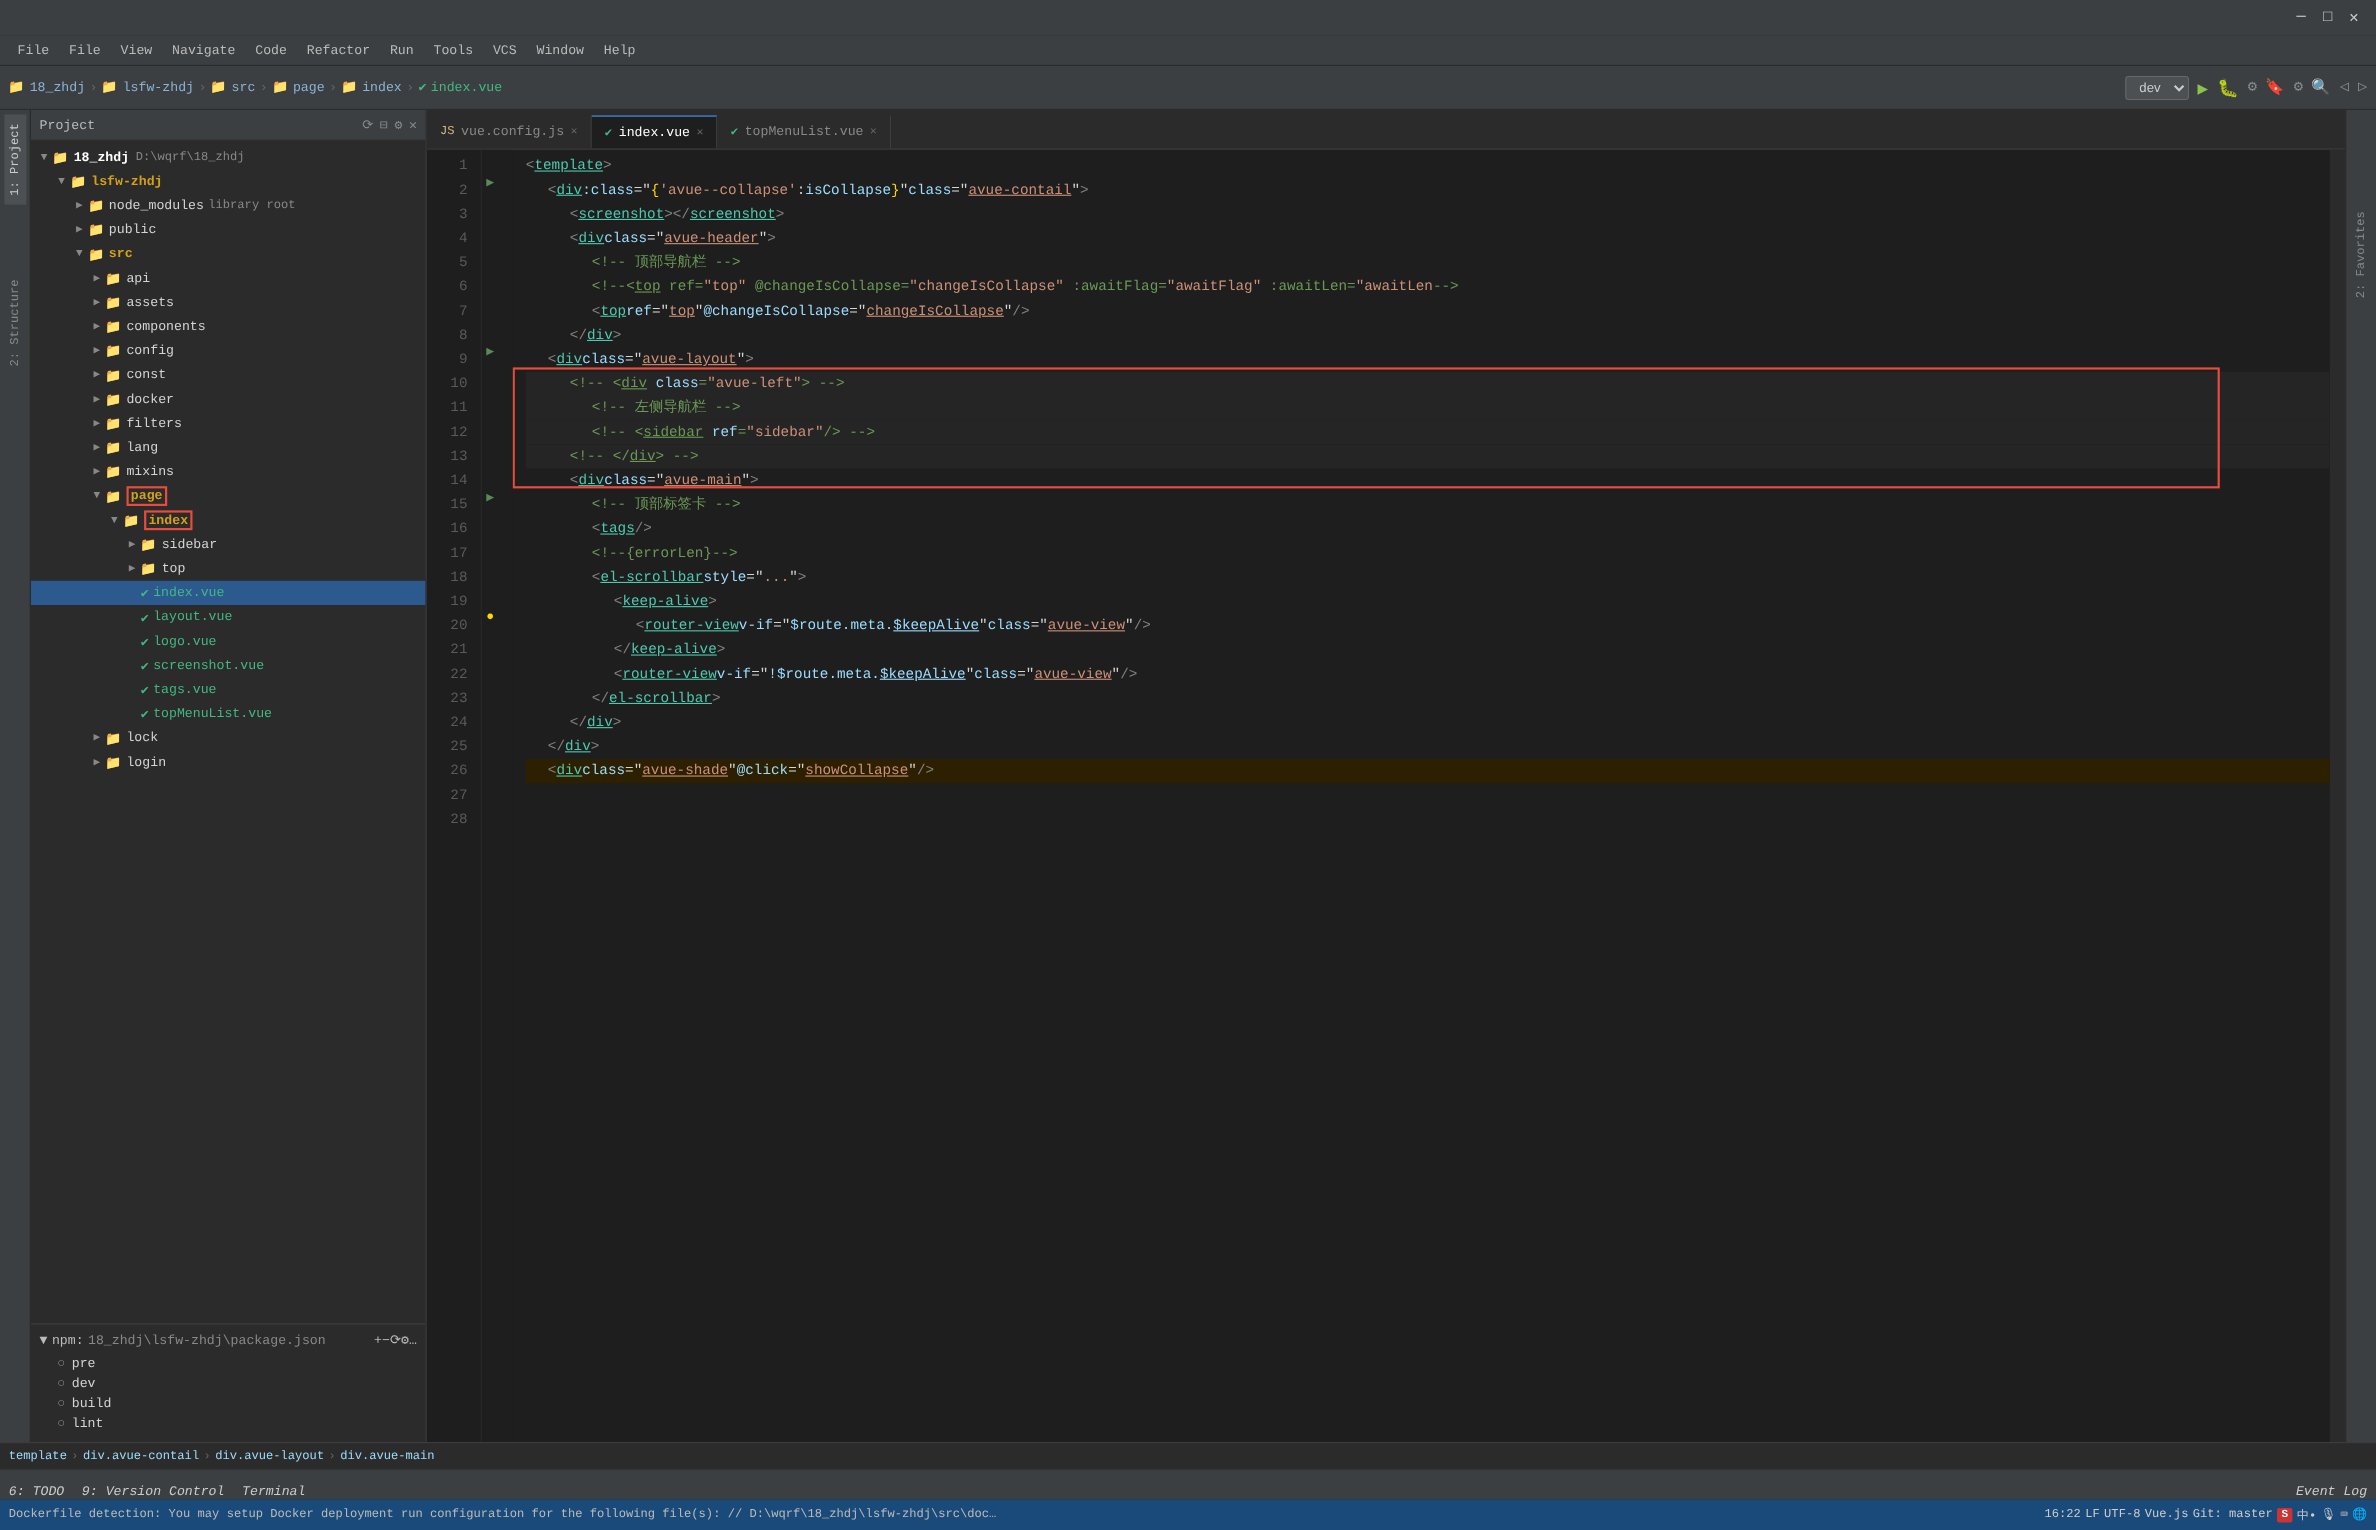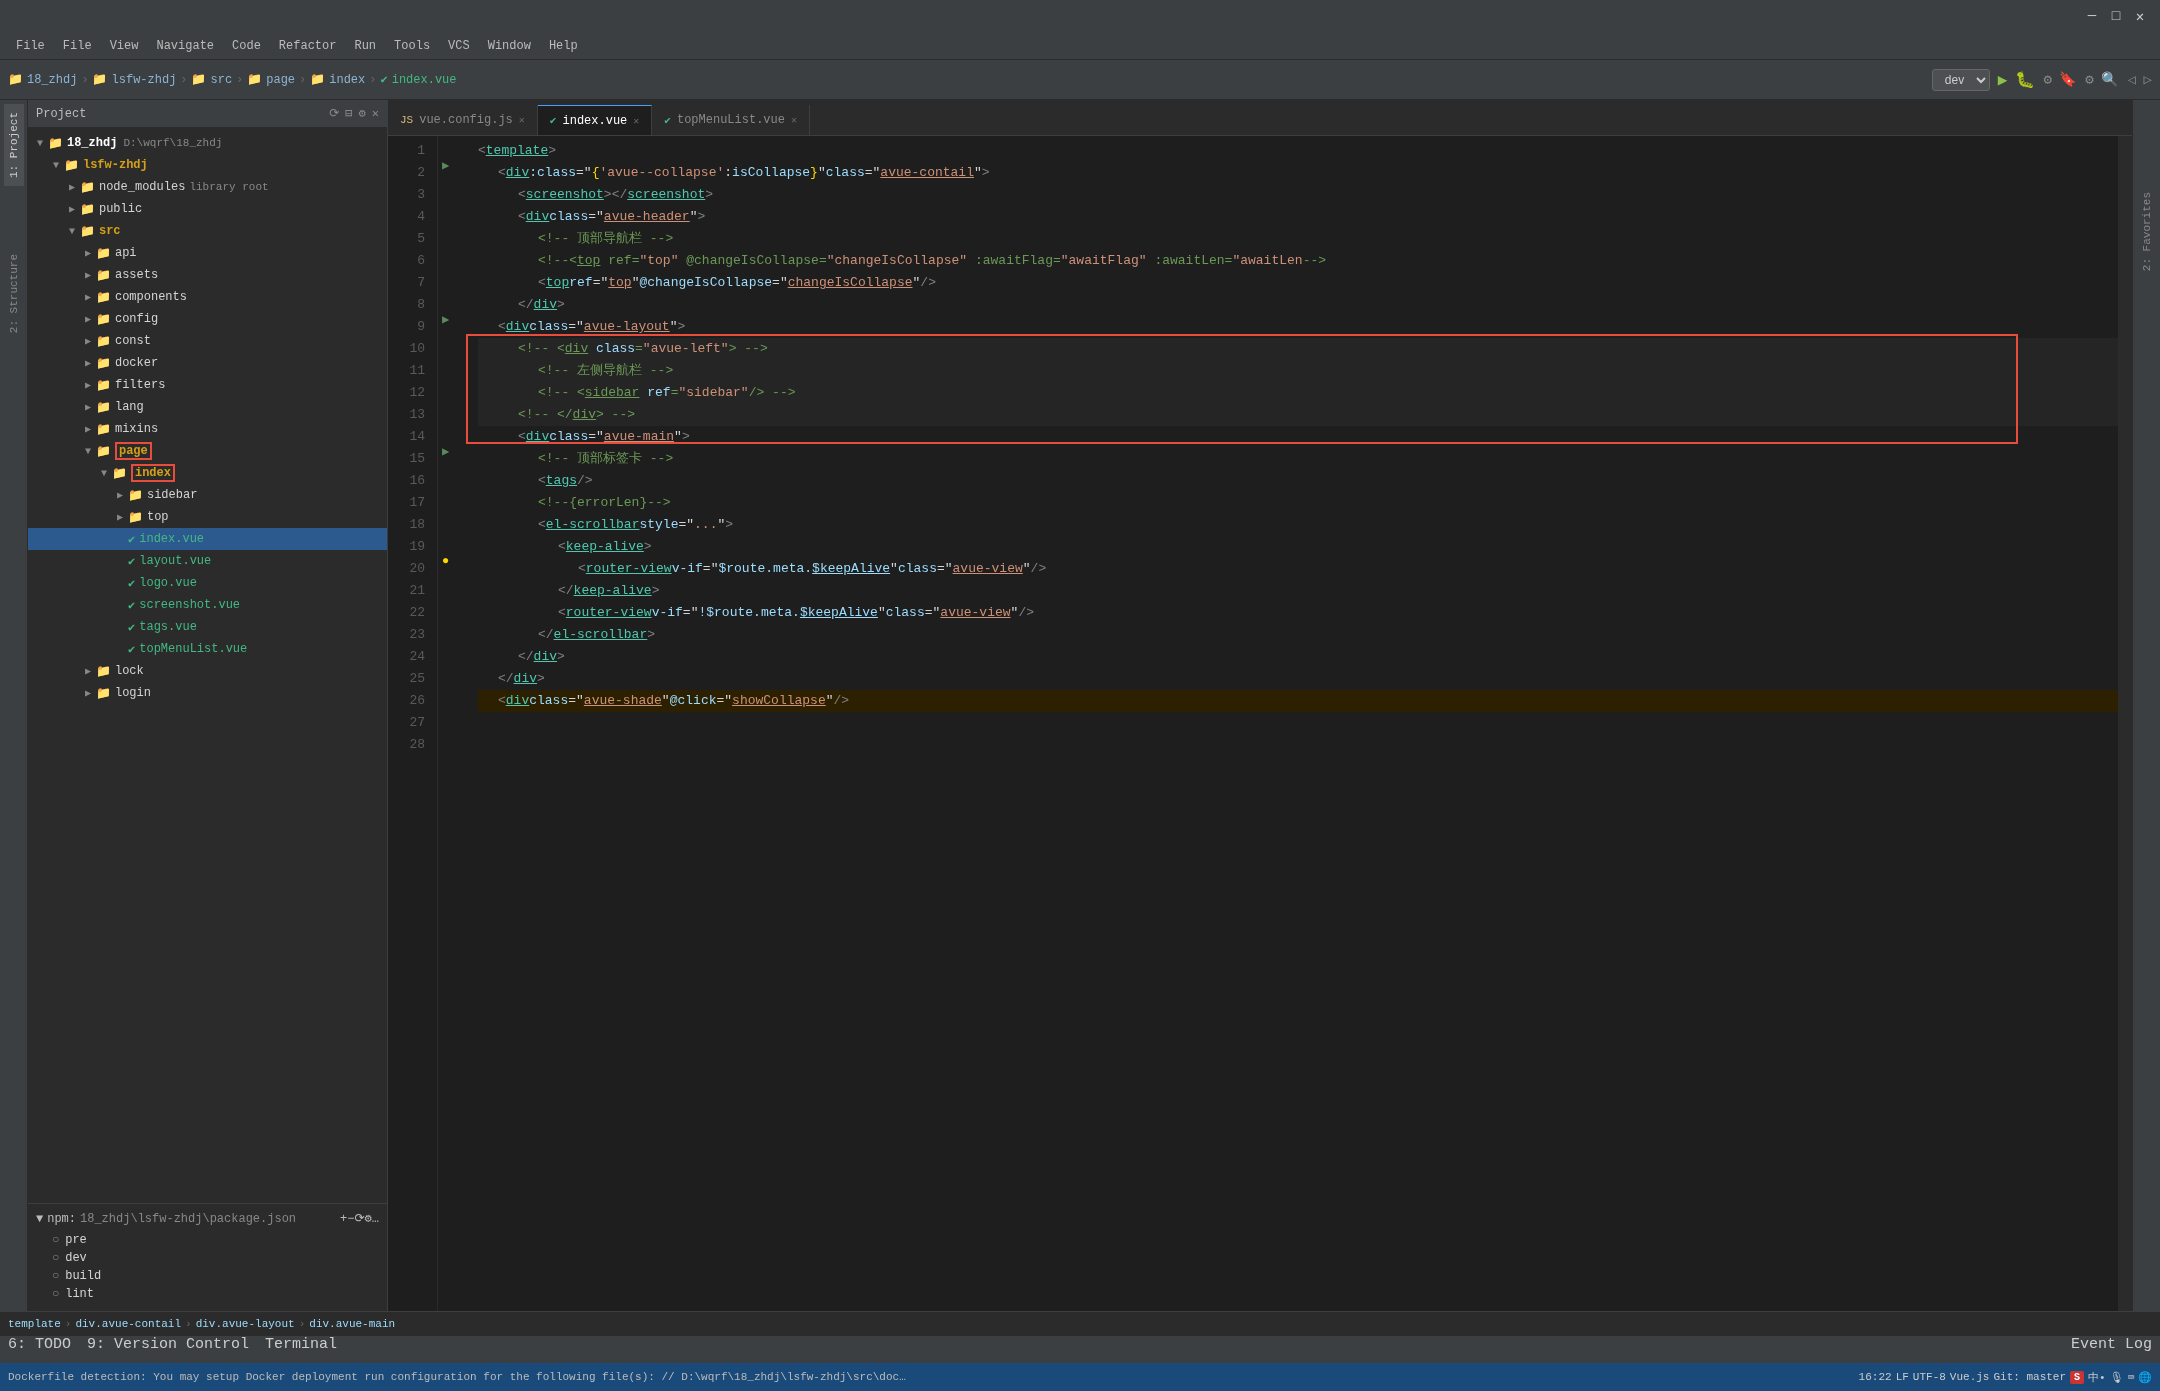--- a/index.html
+++ b/index.html
@@ -272,26 +272,27 @@
       display: flex;
       gap: 4px;
       align-items: center;
     }
 
     
     .bottom-bar {
       background: #3c3f41;
       height: 28px;
       display: flex;
-      align-items: flex-start;
+      align-items: flex-end;
       padding: 0 8px;
-      font-size: 15px;
+      font-size: 12px;
       color: #bbb;
       border-top: 1px solid #2b2b2b;
       gap: 16px;
+      font-style: italic;
     }
     .bottom-bar-right {
       margin-left: auto;
       display: flex;
       align-items: center;
       gap: 8px;
     }
 
     
     .breadcrumb-bottom {

